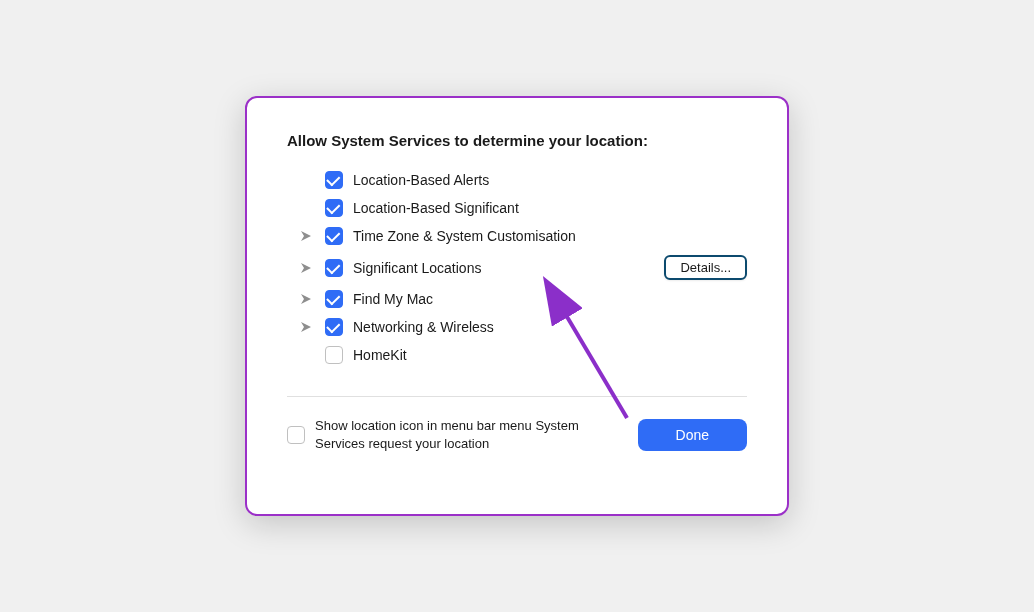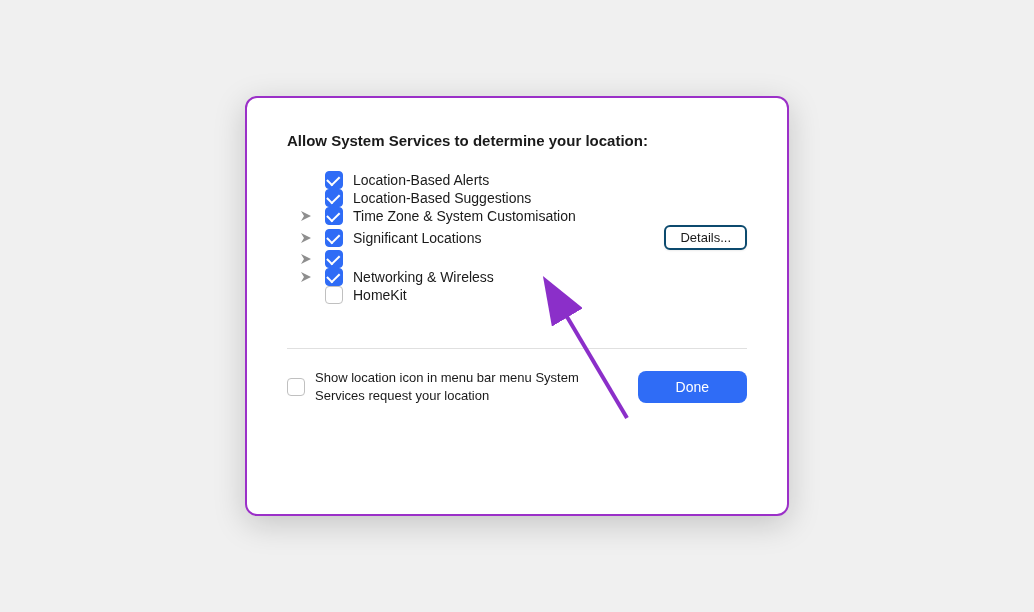--- a/index.html
+++ b/index.html
@@ -30,22 +30,23 @@
       font-weight: 700;
       color: #1a1a1a;
       margin-bottom: 20px;
       line-height: 1.4;
     }
 
     .service-list {
       list-style: none;
       display: flex;
       flex-direction: column;
+      gap: 10px;
       margin-left: 10px;
-      margin-bottom: 44px;
+      margin-bottom: 32px;
     }
 
     .service-item {
       display: flex;
       align-items: center;
       gap: 10px;
       font-size: 14px;
       color: #1a1a1a;
       position: relative;
     }
@@ -166,21 +167,21 @@
 
     <li class="service-item">
       <span class="spacer"></span>
       <span class="checkbox checked"></span>
       <span class="service-label">Location-Based Alerts</span>
     </li>
 
     <li class="service-item">
       <span class="spacer"></span>
       <span class="checkbox checked"></span>
-      <span class="service-label">Location-Based Suggestions</span>
+      <span class="service-label">Location-Based Significant</span>
     </li>
 
     <li class="service-item">
       <span class="location-arrow">
         <svg width="14" height="14" viewBox="0 0 14 14" fill="none">
           <path d="M7 1L13 7L7 13" stroke="#6c6c6c" stroke-width="0" fill="none"></path>
           <path d="M2 2 L12 7 L2 12 L5 7 Z" fill="#8e8e8e"></path>
         </svg>
       </span>
       <span class="checkbox checked"></span>
@@ -198,20 +199,21 @@
       <button class="details-button">Details...</button>
     </li>
 
     <li class="service-item">
       <span class="location-arrow">
         <svg width="14" height="14" viewBox="0 0 14 14" fill="none">
           <path d="M2 2 L12 7 L2 12 L5 7 Z" fill="#8e8e8e"></path>
         </svg>
       </span>
       <span class="checkbox checked"></span>
+      <span class="service-label">Find My Mac</span>
     </li>
 
     <li class="service-item">
       <span class="location-arrow">
         <svg width="14" height="14" viewBox="0 0 14 14" fill="none">
           <path d="M2 2 L12 7 L2 12 L5 7 Z" fill="#8e8e8e"></path>
         </svg>
       </span>
       <span class="checkbox checked"></span>
       <span class="service-label">Networking &amp; Wireless</span>

